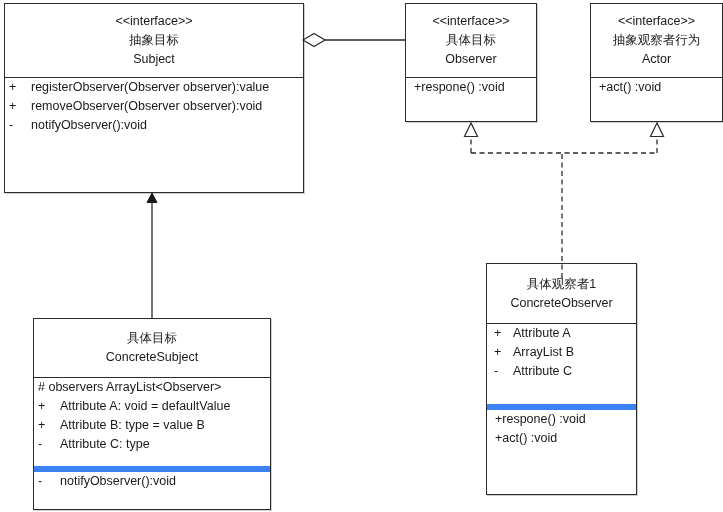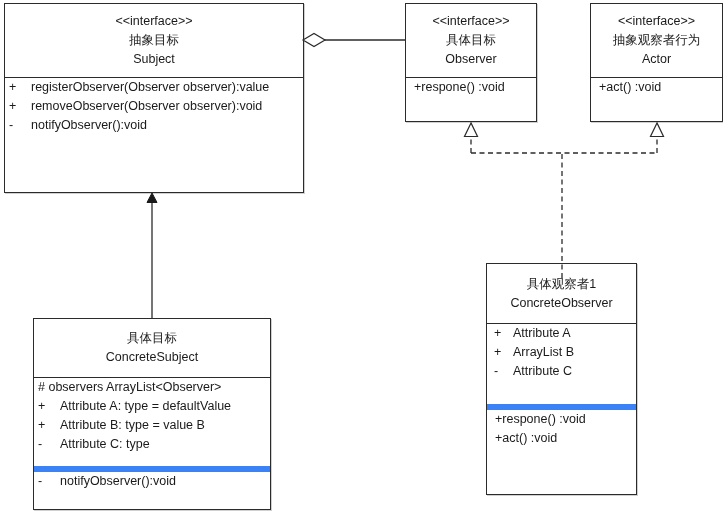--- a/index.html
+++ b/index.html
@@ -87,21 +87,21 @@
     </div>
   </div>
 
   <div class="cbox" style="left:33px;top:318px;width:238px;height:192px;">
     <div class="hdr" style="height:59px;">
       <div>具体目标</div>
       <div>ConcreteSubject</div>
     </div>
     <div class="sec mid" style="height:94px;">
       <div class="row"># observers ArrayList&lt;Observer&gt;</div>
-      <div class="row"><span class="vis">+</span><span>Attribute A: type = defaultValue</span></div>
+      <div class="row"><span class="vis">+</span><span>Attribute A: void = defaultValue</span></div>
       <div class="row"><span class="vis">+</span><span>Attribute B: type = value B</span></div>
       <div class="row"><span class="vis">-</span><span>Attribute C: type</span></div>
     </div>
     <div class="sec grow">
       <div class="row"><span class="vis">-</span><span>notifyObserver():void</span></div>
     </div>
   </div>
 
   <div class="cbox" style="left:486px;top:263px;width:151px;height:232px;">
     <div class="hdr" style="height:60px;">

